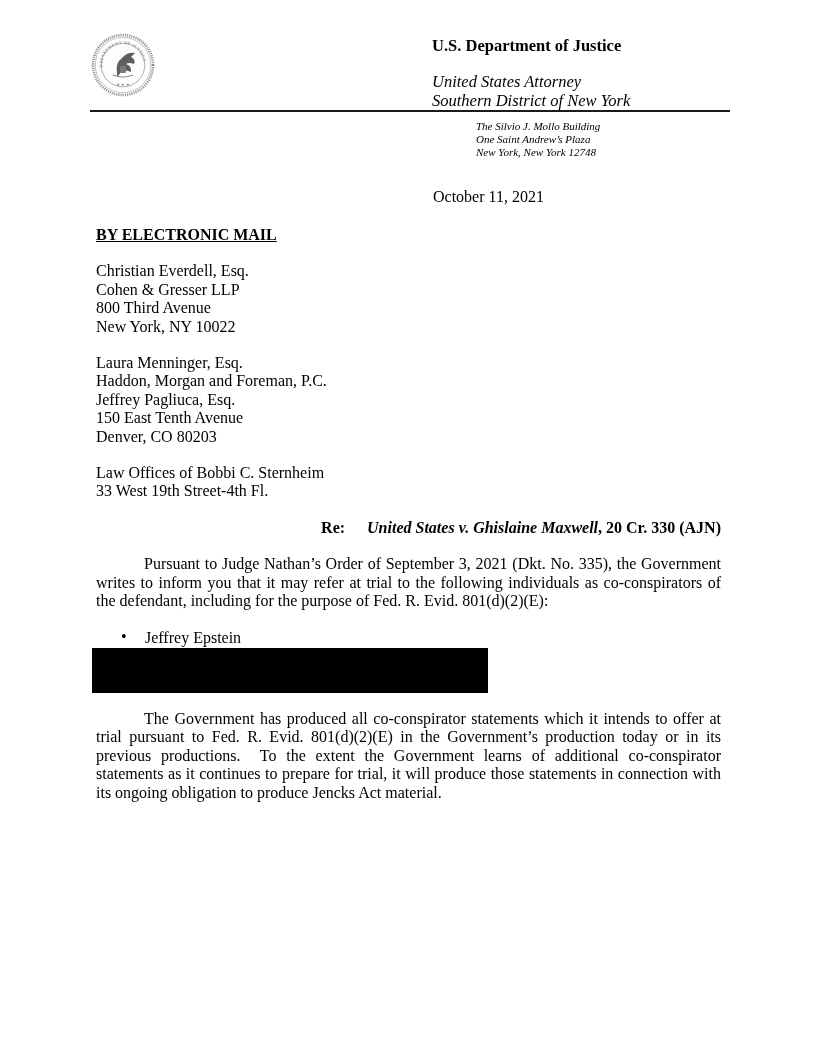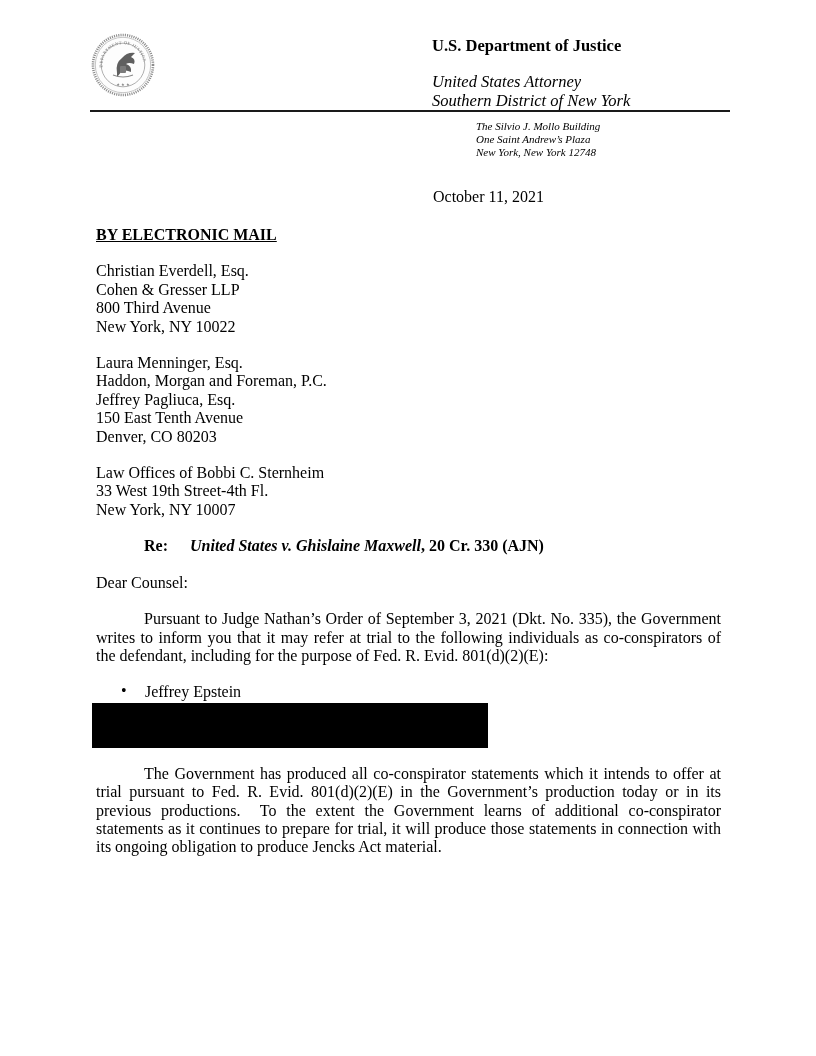--- a/index.html
+++ b/index.html
@@ -13,21 +13,21 @@
   .hdr-right { position:absolute; left:432px; top:36px; }
   .dept { font-weight:700; font-size:16.5px; line-height:19px; }
   .office { font-style:italic; font-size:16.5px; line-height:18.5px; margin-top:18px; }
   .rule { position:absolute; left:90px; top:110px; width:640px; height:2px; background:#1a1a1a; }
   .bldg { position:absolute; left:432px; top:120px; font-style:italic; font-size:11px; line-height:13px;margin-left:44px; }
   .date { position:absolute; left:433px; top:188px; font-size:16px; }
   
   .content { position:absolute; left:96px; top:226px; width:625px; font-size:16px; line-height:18.4px; }
   .bem { font-weight:700; text-decoration:underline; }
   .block { margin-top:18px; }
-  .re-line { margin-top:18px; padding-left:48px; font-weight:700; }
+  .re-line { margin-top:18px; padding-left:48px; font-weight:700;text-align:right; }
   .re-tab { display:inline-block; width:22px; }
   .re-case { font-style:italic; }
   .para { margin-top:18px; text-align:justify; text-indent:48px; white-space:pre-wrap; }
   .bullet-item { margin-top:18px; position:relative; padding-left:49px; }
   .bullet-dot { position:absolute; left:25px; top:-1px; }
   .redaction { width:396px; height:45px; background:#000000; margin-left:-4px; margin-top:1px; }
   .p2 { margin-top:17px; }
 </style>
 </head>
 <body>
@@ -83,26 +83,24 @@
       <div>Laura Menninger, Esq.</div>
       <div>Haddon, Morgan and Foreman, P.C.</div>
       <div>Jeffrey Pagliuca, Esq.</div>
       <div>150 East Tenth Avenue</div>
       <div>Denver, CO 80203</div>
     </div>
 
     <div class="block">
       <div>Law Offices of Bobbi C. Sternheim</div>
       <div>33 West 19th Street-4th Fl.</div>
-      <div>New York, NY 10007</div>
     </div>
 
     <div class="re-line"><span>Re:</span><span class="re-tab"></span><span class="re-case">United States v. Ghislaine Maxwell</span><span>, 20 Cr. 330 (AJN)</span></div>
 
-    <div class="block">Dear Counsel:</div>
 
     <div class="para">Pursuant to Judge Nathan’s Order of September 3, 2021 (Dkt. No. 335), the Government writes to inform you that it may refer at trial to the following individuals as co-conspirators of the defendant, including for the purpose of Fed. R. Evid. 801(d)(2)(E):</div>
 
     <div class="bullet-item">
       <span class="bullet-dot">•</span>
       <span>Jeffrey Epstein</span>
     </div>
 
     <div class="redaction"></div>
 

